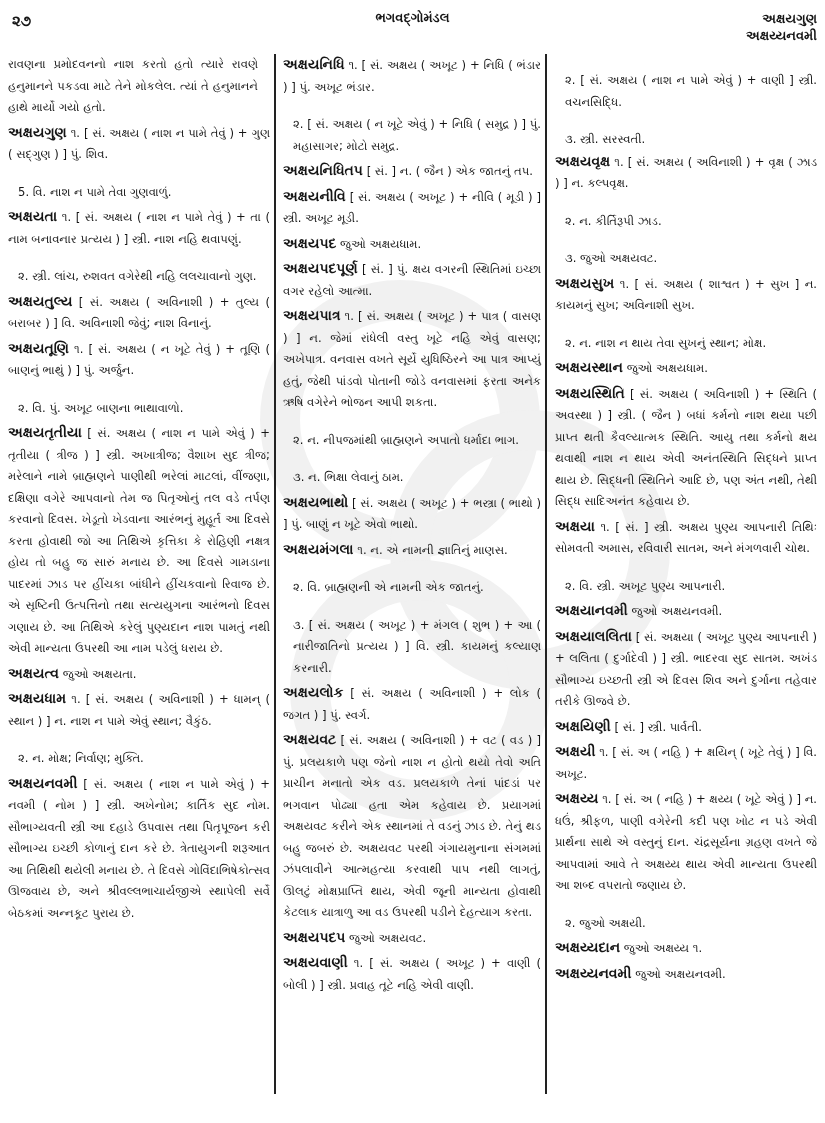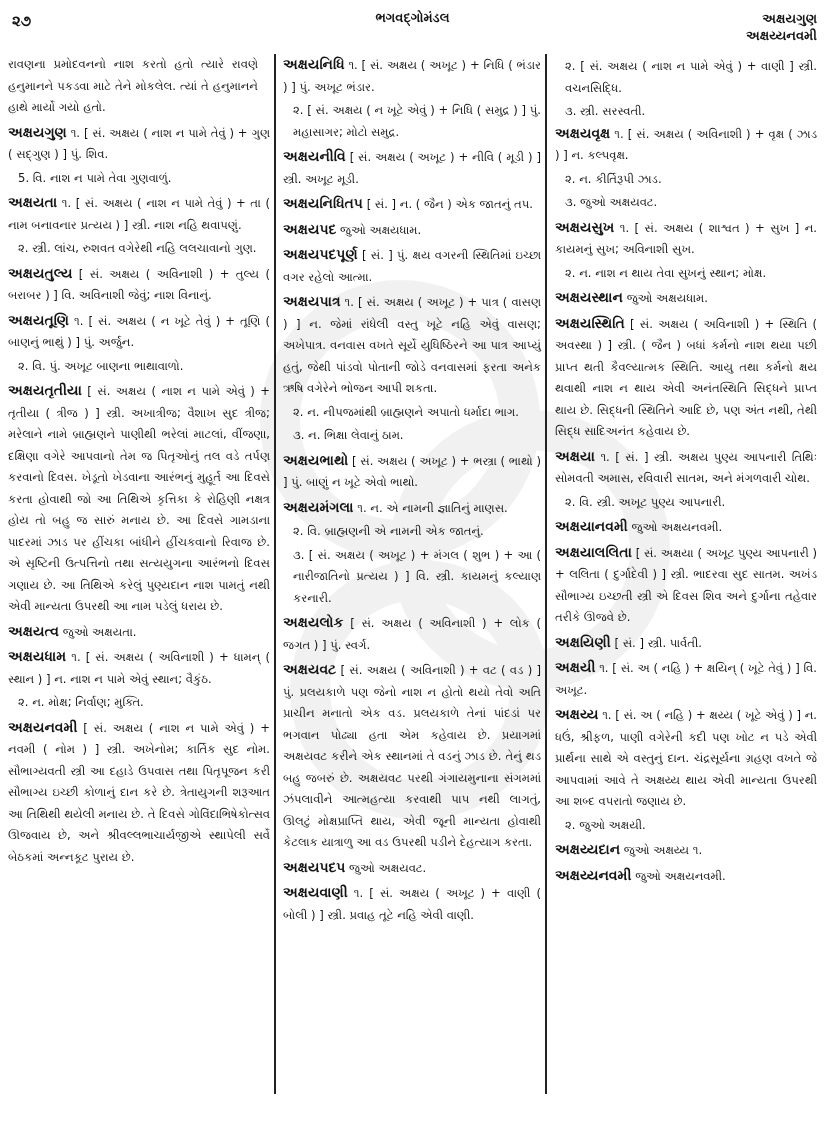--- a/index.html
+++ b/index.html
@@ -18,21 +18,21 @@
   .columns { position: absolute; left: 0; top: 54px; width: 825px; height: 1060px; }
   .col { position: absolute; top: 0; font-size: 11.6px; line-height: 21.5px; text-align: justify; }
   .col-1 { left: 8px; width: 262px; }
   .col-2 { left: 283px; width: 258px; }
   .col-3 { left: 555px; width: 262px; }
   .rule { position: absolute; top: 0; width: 2px; background: #222; }
   .rule-1 { left: 274px; height: 1040px; }
   .rule-2 { left: 545px; height: 1040px; }
   .entry { margin: 0 0 3px 0; }
   .entry .hw { font-weight: bold; font-size: 14px; }
-  .sense { display: block; padding-left: 10px; margin-top: 2px; }
+  .sense { display: block; padding-left: 10px; margin-top: 16px; }
   .cont { margin: 0 12px 3px 0; }
 </style>
 </head>
 <body>
 
 <svg class="watermark" viewBox="0 0 420 640">
   <circle cx="150" cy="200" r="120" fill="none" stroke="#555" stroke-width="40"></circle>
   <circle cx="280" cy="330" r="120" fill="none" stroke="#555" stroke-width="40"></circle>
   <circle cx="170" cy="470" r="110" fill="none" stroke="#555" stroke-width="40"></circle>
 </svg>
@@ -56,22 +56,22 @@
       <p class="entry"><span class="hw">અક્ષયતા</span> <span>૧. [ સં. અક્ષય ( નાશ ન પામે તેવું ) + તા ( નામ બનાવનાર પ્રત્યય ) ] સ્ત્રી. નાશ નહિ થવાપણું.</span><span class="sense">૨. સ્ત્રી. લાંચ, રુશવત વગેરેથી નહિ લલચાવાનો ગુણ.</span></p>
       <p class="entry"><span class="hw">અક્ષયતુલ્ય</span> <span>[ સં. અક્ષય ( અવિનાશી ) + તુલ્ય ( બરાબર ) ] વિ. અવિનાશી જેવું; નાશ વિનાનું.</span></p>
       <p class="entry"><span class="hw">અક્ષયતૂણિ</span> <span>૧. [ સં. અક્ષય ( ન ખૂટે તેવું ) + તૂણિ ( બાણનું ભાથું ) ] પું. અર્જુન.</span><span class="sense">૨. વિ. પું. અખૂટ બાણના ભાથાવાળો.</span></p>
       <p class="entry"><span class="hw">અક્ષયતૃતીયા</span> <span>[ સં. અક્ષય ( નાશ ન પામે એવું ) + તૃતીયા ( ત્રીજ ) ] સ્ત્રી. અખાત્રીજ; વૈશાખ સુદ ત્રીજ; મરેલાને નામે બ્રાહ્મણને પાણીથી ભરેલાં માટલાં, વીંજણા, દક્ષિણા વગેરે આપવાનો તેમ જ પિતૃઓનું તલ વડે તર્પણ કરવાનો દિવસ. ખેડૂતો ખેડવાના આરંભનું મુહૂર્ત આ દિવસે કરતા હોવાથી જો આ તિથિએ કૃત્તિકા કે રોહિણી નક્ષત્ર હોય તો બહુ જ સારું મનાય છે. આ દિવસે ગામડાના પાદરમાં ઝાડ પર હીંચકા બાંધીને હીંચકવાનો રિવાજ છે. એ સૃષ્ટિની ઉત્પત્તિનો તથા સત્યયુગના આરંભનો દિવસ ગણાય છે. આ તિથિએ કરેલું પુણ્યદાન નાશ પામતું નથી એવી માન્યતા ઉપરથી આ નામ પડેલું ધરાય છે.</span></p>
       <p class="entry"><span class="hw">અક્ષયત્વ</span> <span>જુઓ અક્ષયતા.</span></p>
       <p class="entry"><span class="hw">અક્ષયધામ</span> <span>૧. [ સં. અક્ષય ( અવિનાશી ) + ધામન્ ( સ્થાન ) ] ન. નાશ ન પામે એવું સ્થાન; વૈકુંઠ.</span><span class="sense">૨. ન. મોક્ષ; નિર્વાણ; મુક્તિ.</span></p>
       <p class="entry"><span class="hw">અક્ષયનવમી</span> <span>[ સં. અક્ષય ( નાશ ન પામે એવું ) + નવમી ( નોમ ) ] સ્ત્રી. અખેનોમ; કાર્તિક સુદ નોમ. સૌભાગ્યવતી સ્ત્રી આ દહાડે ઉપવાસ તથા પિતૃપૂજન કરી સૌભાગ્ય ઇચ્છી કોળાનું દાન કરે છે. ત્રેતાયુગની શરૂઆત આ તિથિથી થયેલી મનાય છે. તે દિવસે ગોવિંદાભિષેકોત્સવ ઊજવાય છે, અને શ્રીવલ્લભાચાર્યજીએ સ્થાપેલી સર્વે બેઠકમાં અન્નકૂટ પુરાય છે.</span></p>
     </div>
   <div class="col col-2" id="col1">
       <p class="entry"><span class="hw">અક્ષયનિધિ</span> <span>૧. [ સં. અક્ષય ( અખૂટ ) + નિધિ ( ભંડાર ) ] પું. અખૂટ ભંડાર.</span><span class="sense">૨. [ સં. અક્ષય ( ન ખૂટે એવું ) + નિધિ ( સમુદ્ર ) ] પું. મહાસાગર; મોટો સમુદ્ર.</span></p>
+      <p class="entry"><span class="hw">અક્ષયનિધિતપ</span> <span>[ સં. ] ન. ( જૈન ) એક જાતનું તપ.</span></p>
       <p class="entry"><span class="hw">અક્ષયનીવિ</span> <span>[ સં. અક્ષય ( અખૂટ ) + નીવિ ( મૂડી ) ] સ્ત્રી. અખૂટ મૂડી.</span></p>
-      <p class="entry"><span class="hw">અક્ષયનિધિતપ</span> <span>[ સં. ] ન. ( જૈન ) એક જાતનું તપ.</span></p>
       <p class="entry"><span class="hw">અક્ષયપદ</span> <span>જુઓ અક્ષયધામ.</span></p>
       <p class="entry"><span class="hw">અક્ષયપદપૂર્ણ</span> <span>[ સં. ] પું. ક્ષય વગરની સ્થિતિમાં ઇચ્છા વગર રહેલો આત્મા.</span></p>
       <p class="entry"><span class="hw">અક્ષયપાત્ર</span> <span>૧. [ સં. અક્ષય ( અખૂટ ) + પાત્ર ( વાસણ ) ] ન. જેમાં રાંધેલી વસ્તુ ખૂટે નહિ એવું વાસણ; અખેપાત્ર. વનવાસ વખતે સૂર્યે યુધિષ્ઠિરને આ પાત્ર આપ્યું હતું, જેથી પાંડવો પોતાની જોડે વનવાસમાં ફરતા અનેક ઋષિ વગેરેને ભોજન આપી શકતા.</span><span class="sense">૨. ન. નીપજમાંથી બ્રાહ્મણને અપાતો ધર્માદા ભાગ.</span><span class="sense">૩. ન. ભિક્ષા લેવાનું ઠામ.</span></p>
       <p class="entry"><span class="hw">અક્ષયભાથો</span> <span>[ સં. અક્ષય ( અખૂટ ) + ભસ્ત્રા ( ભાથો ) ] પું. બાણું ન ખૂટે એવો ભાથો.</span></p>
       <p class="entry"><span class="hw">અક્ષયમંગલા</span> <span>૧. ન. એ નામની જ્ઞાતિનું માણસ.</span><span class="sense">૨. વિ. બ્રાહ્મણની એ નામની એક જાતનું.</span><span class="sense">૩. [ સં. અક્ષય ( અખૂટ ) + મંગલ ( શુભ ) + આ ( નારીજાતિનો પ્રત્યય ) ] વિ. સ્ત્રી. કાયમનું કલ્યાણ કરનારી.</span></p>
       <p class="entry"><span class="hw">અક્ષયલોક</span> <span>[ સં. અક્ષય ( અવિનાશી ) + લોક ( જગત ) ] પું. સ્વર્ગ.</span></p>
       <p class="entry"><span class="hw">અક્ષયવટ</span> <span>[ સં. અક્ષય ( અવિનાશી ) + વટ ( વડ ) ] પું. પ્રલયકાળે પણ જેનો નાશ ન હોતો થયો તેવો અતિ પ્રાચીન મનાતો એક વડ. પ્રલયકાળે તેનાં પાંદડાં પર ભગવાન પોઢ્યા હતા એમ કહેવાય છે. પ્રયાગમાં અક્ષયવટ કરીને એક સ્થાનમાં તે વડનું ઝાડ છે. તેનું થડ બહુ જબરું છે. અક્ષયવટ પરથી ગંગાયમુનાના સંગમમાં ઝંપલાવીને આત્મહત્યા કરવાથી પાપ નથી લાગતું, ઊલટું મોક્ષપ્રાપ્તિ થાય, એવી જૂની માન્યતા હોવાથી કેટલાક યાત્રાળુ આ વડ ઉપરથી પડીને દેહત્યાગ કરતા.</span></p>
       <p class="entry"><span class="hw">અક્ષયપદપ</span> <span>જુઓ અક્ષયવટ.</span></p>
       <p class="entry"><span class="hw">અક્ષયવાણી</span> <span>૧. [ સં. અક્ષય ( અખૂટ ) + વાણી ( બોલી ) ] સ્ત્રી. પ્રવાહ તૂટે નહિ એવી વાણી.</span></p>
     </div>

